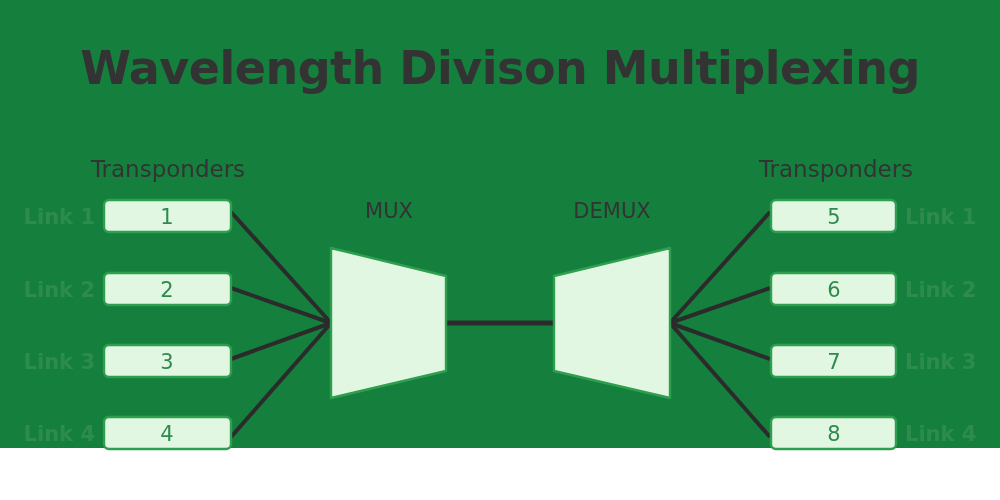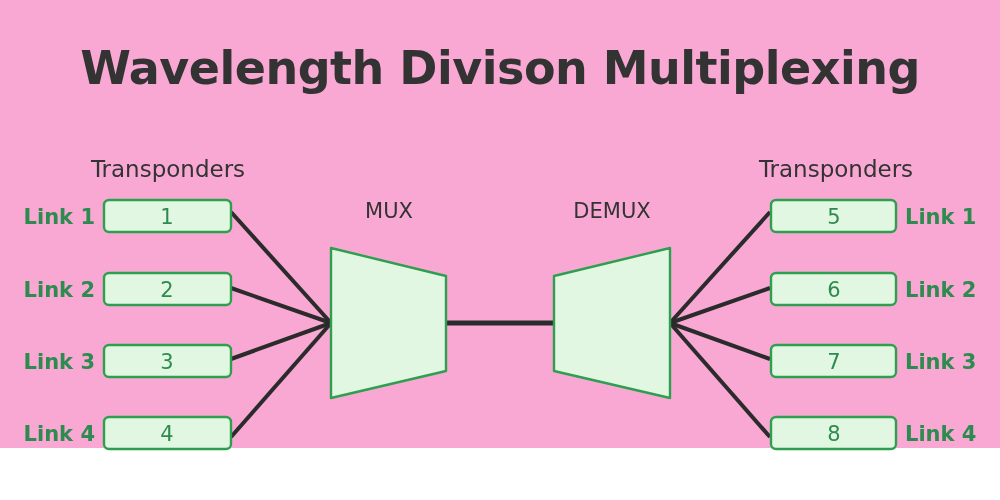--- a/index.html
+++ b/index.html
@@ -10,21 +10,21 @@
   body {
     width: 1000px;
     height: 500px;
     font-family: "Liberation Sans", sans-serif;
     overflow: hidden;
   }
   #diagram-root {
     position: relative;
     width: 1000px;
     height: 448px;
-    background: #f9a8d4;
+    background: #15803d;
     text-align: right;
   }
   #wdm-svg {
     display: block;
     width: 1000px;
     height: 500px;
   }
   .page-title {
     font-family: "DejaVu Sans", sans-serif;
     font-weight: bold;

